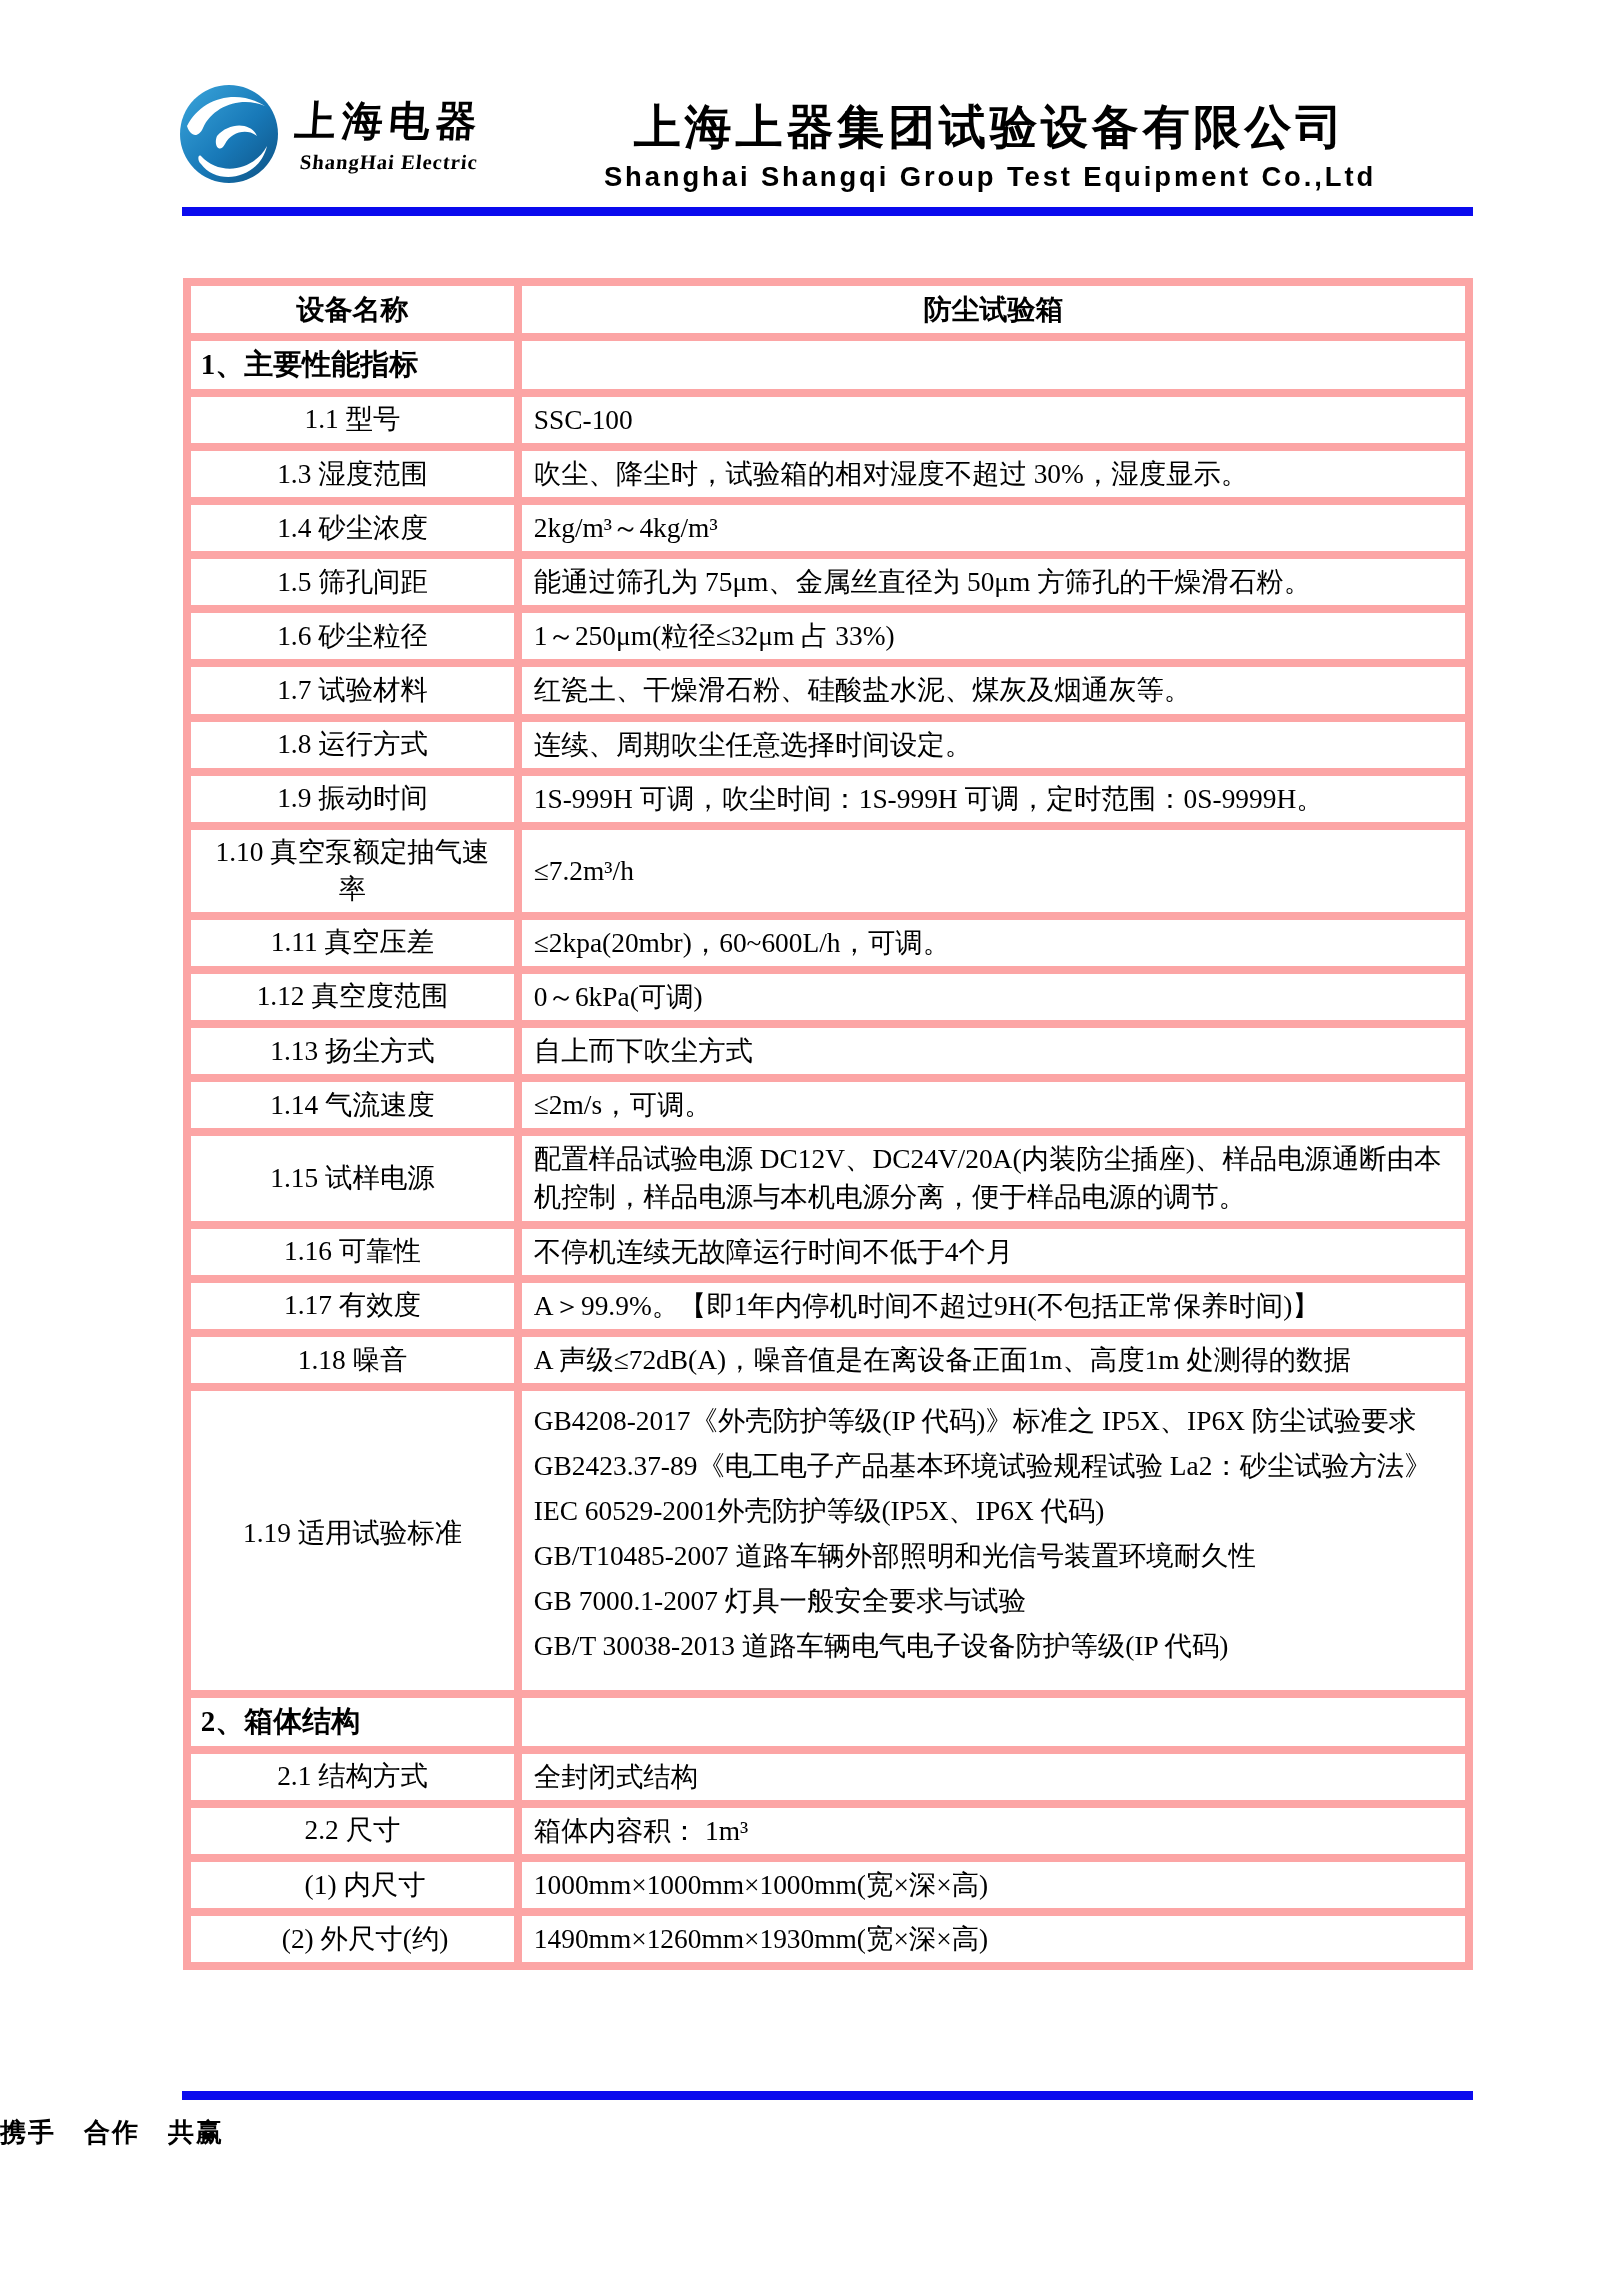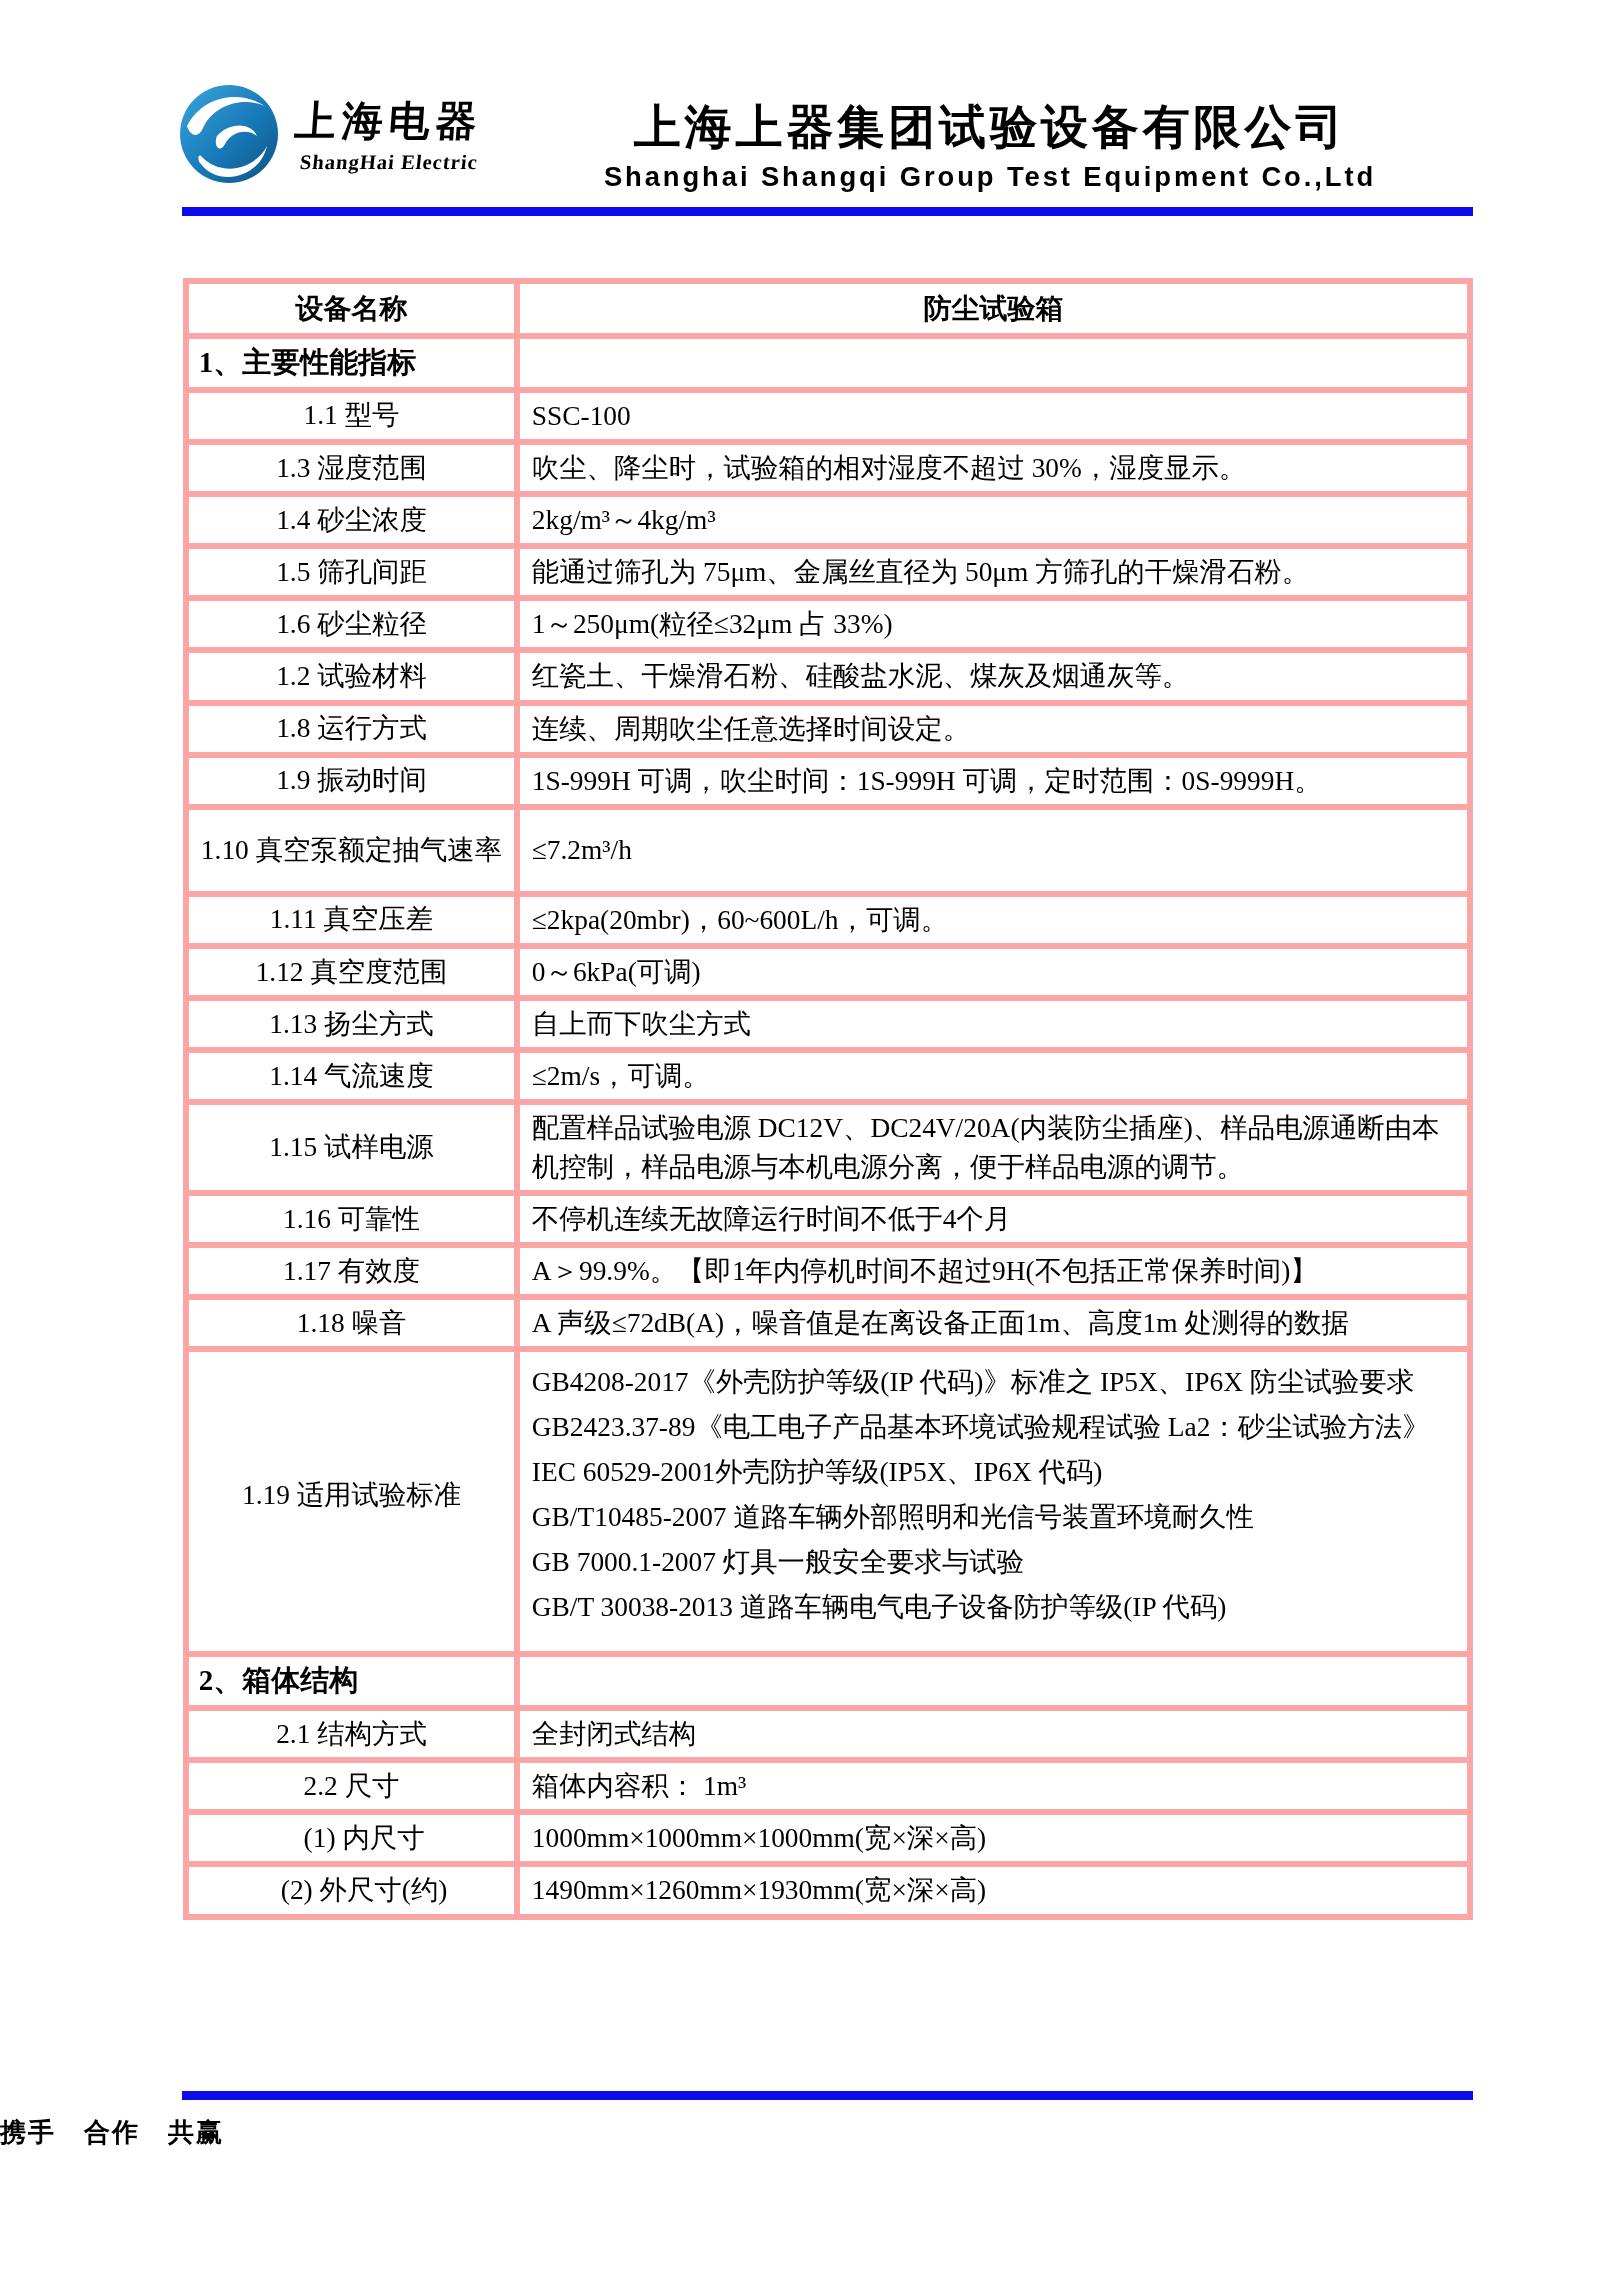--- a/index.html
+++ b/index.html
@@ -42,21 +42,21 @@
   .rule-top{top:207px;}
   .rule-bottom{top:2091px;}
 
   
   table.spec{
     position:absolute;left:183px;top:278px;width:1290px;
     border-collapse:collapse;table-layout:fixed;
   }
   col.c1{width:331px;}
   table.spec td,table.spec th{
-    border:6px solid #fca5a5;
+    border:8px solid #fca5a5;
     font-size:27.4px;
     padding:3.9px 11.8px;
     vertical-align:middle;
     overflow:hidden;
   }
   tr.hdr{height:55px;}
   tr.hdr th{font-weight:bold;font-size:28px;text-align:center;padding:3.9px 5.9px;}
   tr.std{height:52px;}
   tr.sec{height:44px;}
   tr.sec td{font-weight:bold;font-size:29px;padding-left:9.8px;}
@@ -128,21 +128,21 @@
       </tr>
       <tr class="std">
         <td class="label">1.5 筛孔间距</td>
         <td class="value">能通过筛孔为 75μm、金属丝直径为 50μm 方筛孔的干燥滑石粉。</td>
       </tr>
       <tr class="std">
         <td class="label">1.6 砂尘粒径</td>
         <td class="value">1～250μm(粒径≤32μm 占 33%)</td>
       </tr>
       <tr class="std">
-        <td class="label">1.2 试验材料</td>
+        <td class="label">1.7 试验材料</td>
         <td class="value">红瓷土、干燥滑石粉、硅酸盐水泥、煤灰及烟通灰等。</td>
       </tr>
       <tr class="std">
         <td class="label">1.8 运行方式</td>
         <td class="value">连续、周期吹尘任意选择时间设定。</td>
       </tr>
       <tr class="std">
         <td class="label">1.9 振动时间</td>
         <td class="value">1S-999H 可调，吹尘时间：1S-999H 可调，定时范围：0S-9999H。</td>
       </tr>

